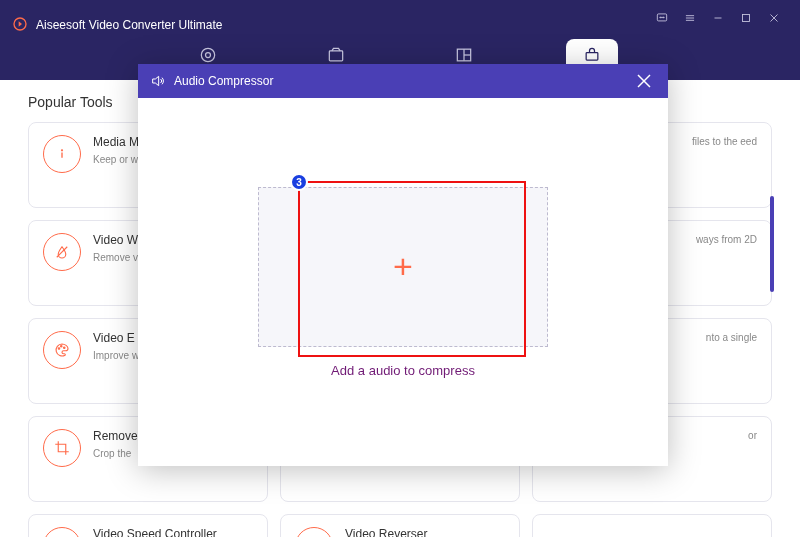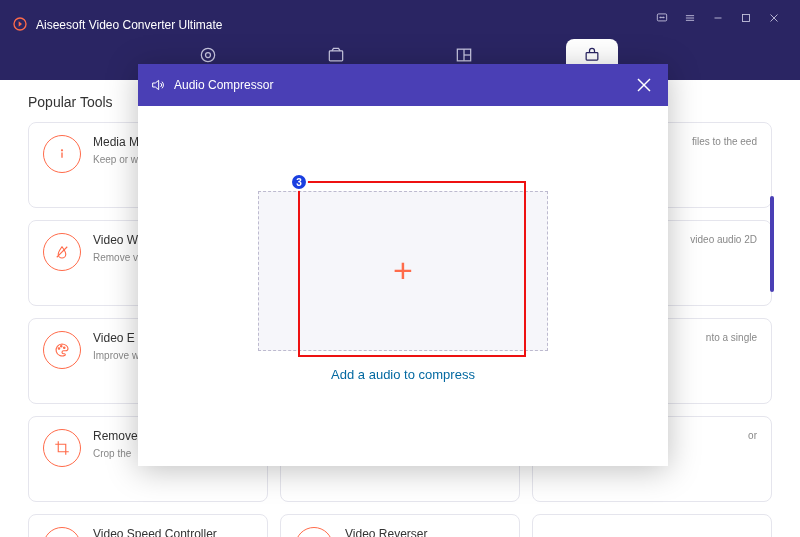--- a/index.html
+++ b/index.html
@@ -26,28 +26,28 @@
 .tool-icon { width: 38px; height: 38px; border: 1.5px solid #ff6b4a; border-radius: 50%; display: flex; align-items: center; justify-content: center; flex-shrink: 0; }
 .tool-icon svg { width: 18px; height: 18px; stroke: #ff6b4a; fill: none; }
 .tool-text .tt-title { font-size: 12px; color: #333; font-weight: 500; margin-bottom: 4px; }
 .tool-text .tt-desc { font-size: 10px; color: #888; line-height: 1.3; }
 
 .scroll-track { position: absolute; right: 16px; top: 116px; width: 4px; height: 340px; background: transparent; }
 .scroll-thumb { width: 4px; height: 96px; background: #4a3fb5; border-radius: 2px; }
 
 
 .modal { position: absolute; left: 138px; top: 64px; width: 530px; height: 402px; background: #fff; box-shadow: 0 4px 30px rgba(0,0,0,0.25); display: flex; flex-direction: column; }
-.modal-titlebar { height: 42px; background: #4a3fb5; color: #fff; display: flex; align-items: center; padding: 0 12px; font-size: 12px; }
+.modal-titlebar { height: 34px; background: #4a3fb5; color: #fff; display: flex; align-items: center; padding: 0 12px; font-size: 12px; }
 .modal-titlebar .m-icon { width: 16px; height: 16px; margin-right: 8px; }
 .modal-titlebar .spacer { flex: 1; }
 .modal-titlebar .close-btn { width: 24px; height: 24px; display: flex; align-items:center; justify-content:center; cursor:pointer; }
 .modal-body { flex: 1; display: flex; flex-direction: column; align-items: center; justify-content: center; gap: 16px; }
 .dropzone { width: 290px; height: 160px; border: 1px dashed #bdbacf; background: #f6f6fa; display: flex; align-items:center; justify-content:center; cursor:pointer; }
 .dropzone .plus { font-size: 34px; color: #ff6b4a; font-weight: 200; }
-.drop-label { font-size: 13px; color: #0369a1; }
+.drop-label { font-size: 13px; color: #701a75; }
 
 .annot-box { position: absolute; border: 2px solid #e11; pointer-events: none; }
 .annot-badge { position: absolute; width: 18px; height: 18px; border-radius: 50%; background: #1a3fe0; border: 2px solid #fff; color: #fff; font-size: 10px; font-weight: bold; display: flex; align-items:center; justify-content:center; pointer-events:none; }
 </style>
 </head>
 <body>
 
 <div class="app-window">
 
   <div class="titlebar">
@@ -154,21 +154,21 @@
           </div>
         <div class="tool-text">
             <div class="tt-title">Video W</div>
             <div class="tt-desc">Remove
 video fl</div>
           </div>
       </div>
       <div class="tool-card"></div>
       <div class="tool-card">
           <div class="tool-text" style="margin-left:auto;text-align:right">
-            <div class="tt-desc">video audio 2D</div>
+            <div class="tt-desc">ways from 2D</div>
           </div>
         </div>
 
       <div class="tool-card">
         <div class="tool-icon">
             <svg viewBox="0 0 24 24" stroke-width="1.5">
               <path d="M12 4 a8 8 0 1 0 4 15 c1 -1 0 -2 -1 -2 h-1 a2 2 0 0 1 0 -4 h3 a3 3 0 0 0 3 -3 c0 -3 -4 -6 -8 -6 z"></path>
               <circle cx="8" cy="10" r="1" fill="#ff6b4a"></circle>
               <circle cx="11" cy="7" r="1" fill="#ff6b4a"></circle>
               <circle cx="15" cy="9" r="1" fill="#ff6b4a"></circle>

